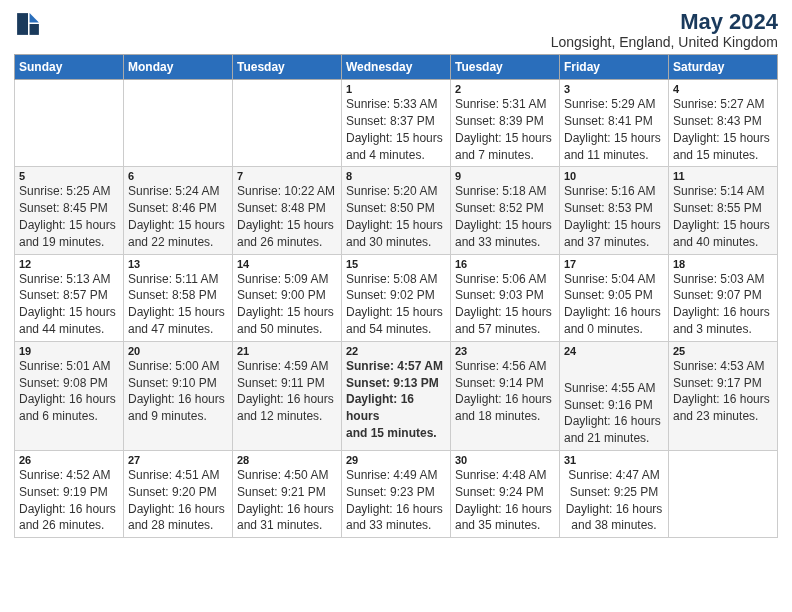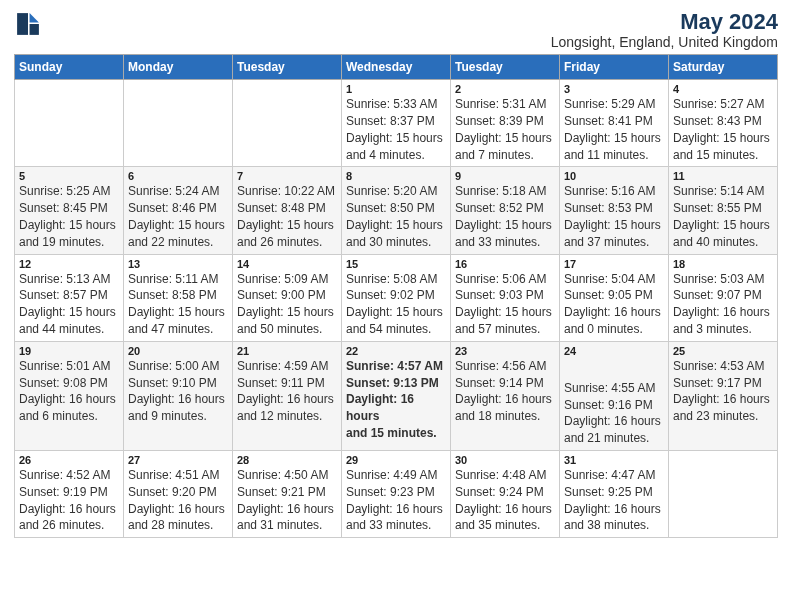--- a/index.html
+++ b/index.html
@@ -340,21 +340,21 @@
           </td>
           <td>
             <span class="day-num">30</span>
             <div class="day-info" style="white-space: pre-line;">Sunrise: 4:48 AM
 Sunset: 9:24 PM
 Daylight: 16 hours
 and 35 minutes.</div>
           </td>
           <td>
             <span class="day-num">31</span>
-            <div class="day-info" style="white-space: pre-line;">Sunrise: 4:47 AM
+            <div class="day-info" style="white-space: pre-line; text-align: center;">Sunrise: 4:47 AM
 Sunset: 9:25 PM
 Daylight: 16 hours
 and 38 minutes.</div>
           </td>
           <td class="empty-cell"></td>
         </tr>
       </tbody>
   </table>
 </div>
 

